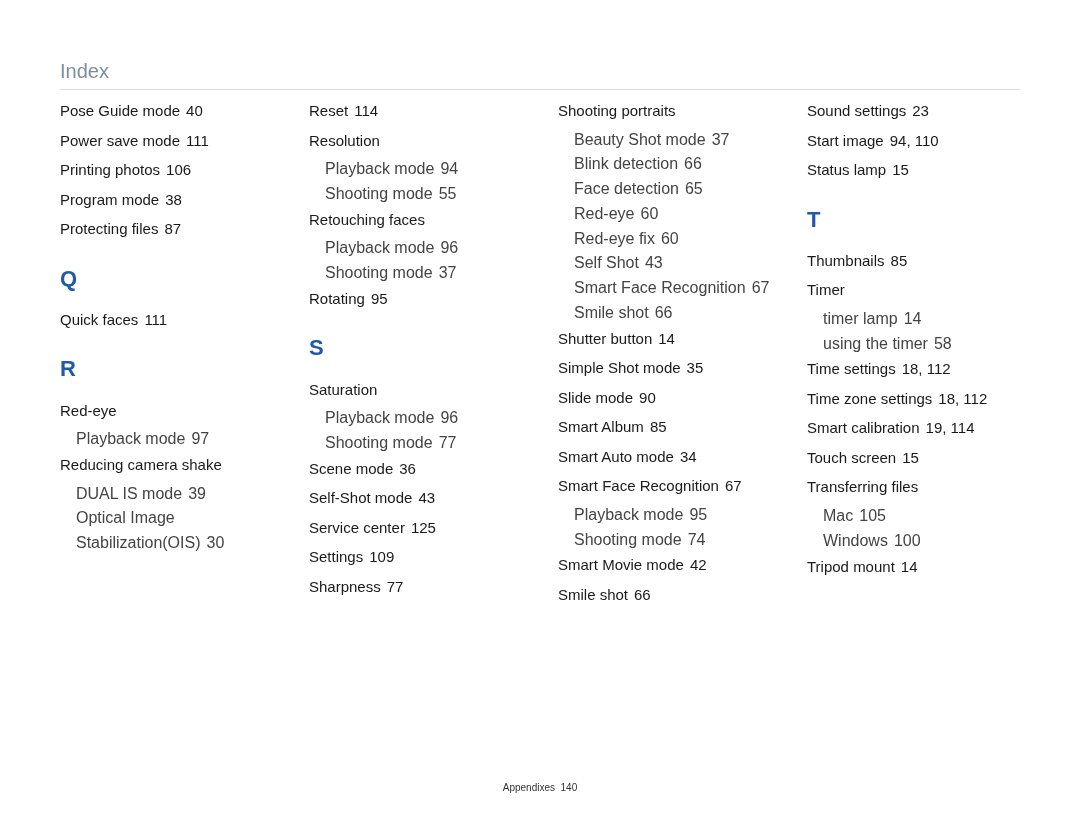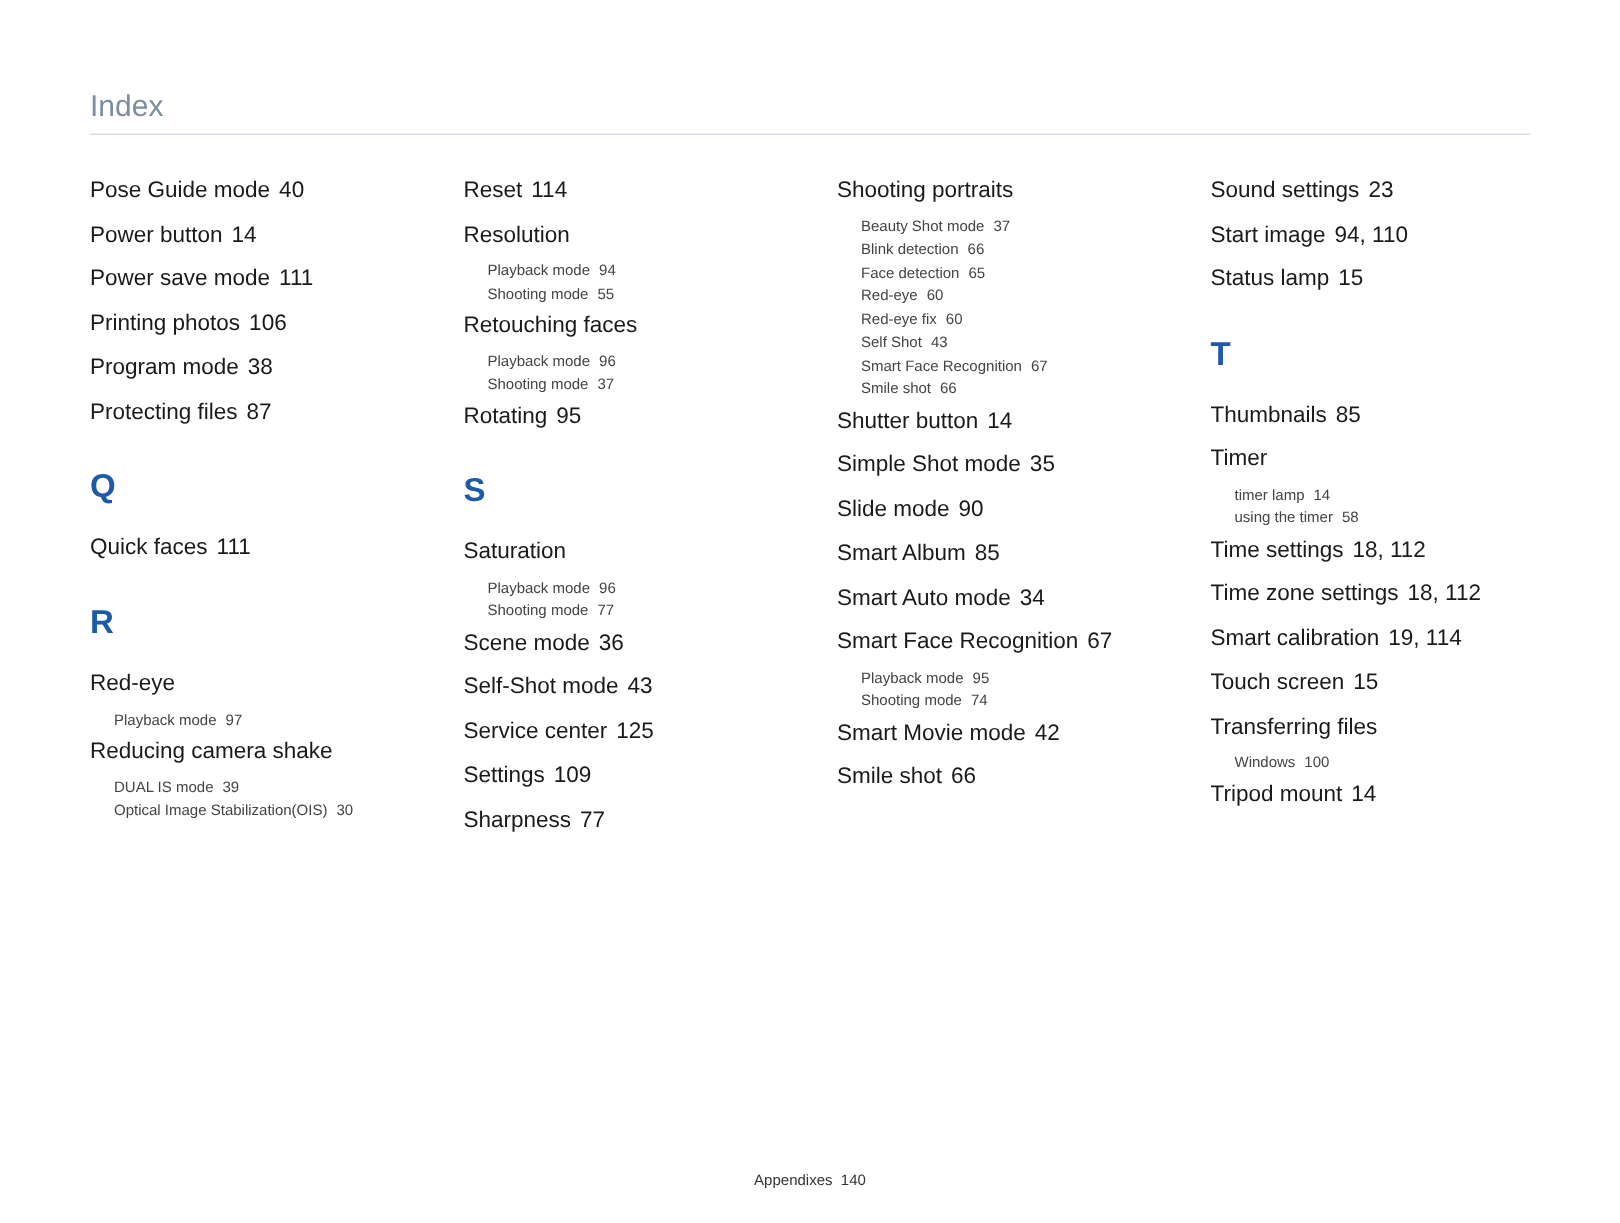--- a/index.html
+++ b/index.html
@@ -16,21 +16,21 @@
     width: 1080px;
     height: 815px;
     padding: 60px 60px 20px 60px;
     position: relative;
   }
   .header {
     color: #7d8ea0;
     font-size: 20px;
     border-bottom: 1px solid #d6dde4;
     padding-bottom: 6px;
-    margin-bottom: 24px;
+    margin-bottom: 8px;
     font-weight: 400;
   }
   .columns {
     display: flex;
     gap: 36px;
   }
   .col {
     flex: 1;
     min-width: 0;
     font-size: 15px;
@@ -48,21 +48,21 @@
   }
   .entry .term {
     color: #1a1a1a;
   }
   .entry .pages {
     color: #1a1a1a;
     margin-left: 6px;
   }
   .sub {
     margin-left: 16px;
-    font-size: 10px;
+    font-size: 16px;
     color: #444;
     line-height: 1.55;
   }
   .sub .term { color: #444; }
   .sub .pages { color: #444; margin-left: 6px; }
   .footer {
     position: absolute;
     bottom: 22px;
     left: 0;
     width: 100%;
@@ -72,21 +72,20 @@
   }
 </style>
 </head>
 <body>
 
 <div class="page">
   <div class="header">Index</div>
   <div class="columns">
       <div class="col">
         <div class="entry"><span class="term">Pose Guide mode</span><span class="pages">40</span></div>
-        <div class="entry"><span class="term">Power button</span><span class="pages">14</span></div>
         <div class="entry"><span class="term">Power save mode</span><span class="pages">111</span></div>
         <div class="entry"><span class="term">Printing photos</span><span class="pages">106</span></div>
         <div class="entry"><span class="term">Program mode</span><span class="pages">38</span></div>
         <div class="entry"><span class="term">Protecting files</span><span class="pages">87</span></div>
         <div class="letter">Q</div>
         <div class="entry"><span class="term">Quick faces</span><span class="pages">111</span></div>
         <div class="letter">R</div>
         <div class="entry"><span class="term">Red-eye</span></div>
         <div class="sub"><span class="term">Playback mode</span><span class="pages">97</span></div>
         <div class="entry"><span class="term">Reducing camera shake</span></div>
@@ -140,20 +139,21 @@
         <div class="letter">T</div>
         <div class="entry"><span class="term">Thumbnails</span><span class="pages">85</span></div>
         <div class="entry"><span class="term">Timer</span></div>
         <div class="sub"><span class="term">timer lamp</span><span class="pages">14</span></div>
         <div class="sub"><span class="term">using the timer</span><span class="pages">58</span></div>
         <div class="entry"><span class="term">Time settings</span><span class="pages">18, 112</span></div>
         <div class="entry"><span class="term">Time zone settings</span><span class="pages">18, 112</span></div>
         <div class="entry"><span class="term">Smart calibration</span><span class="pages">19, 114</span></div>
         <div class="entry"><span class="term">Touch screen</span><span class="pages">15</span></div>
         <div class="entry"><span class="term">Transferring files</span></div>
+        <div class="sub"><span class="term">Mac</span><span class="pages">105</span></div>
         <div class="sub"><span class="term">Windows</span><span class="pages">100</span></div>
         <div class="entry"><span class="term">Tripod mount</span><span class="pages">14</span></div>
       </div>
     </div>
   <div class="footer">
     <span>Appendixes</span>
     &nbsp;<span>140</span>
   </div>
 </div>
 

